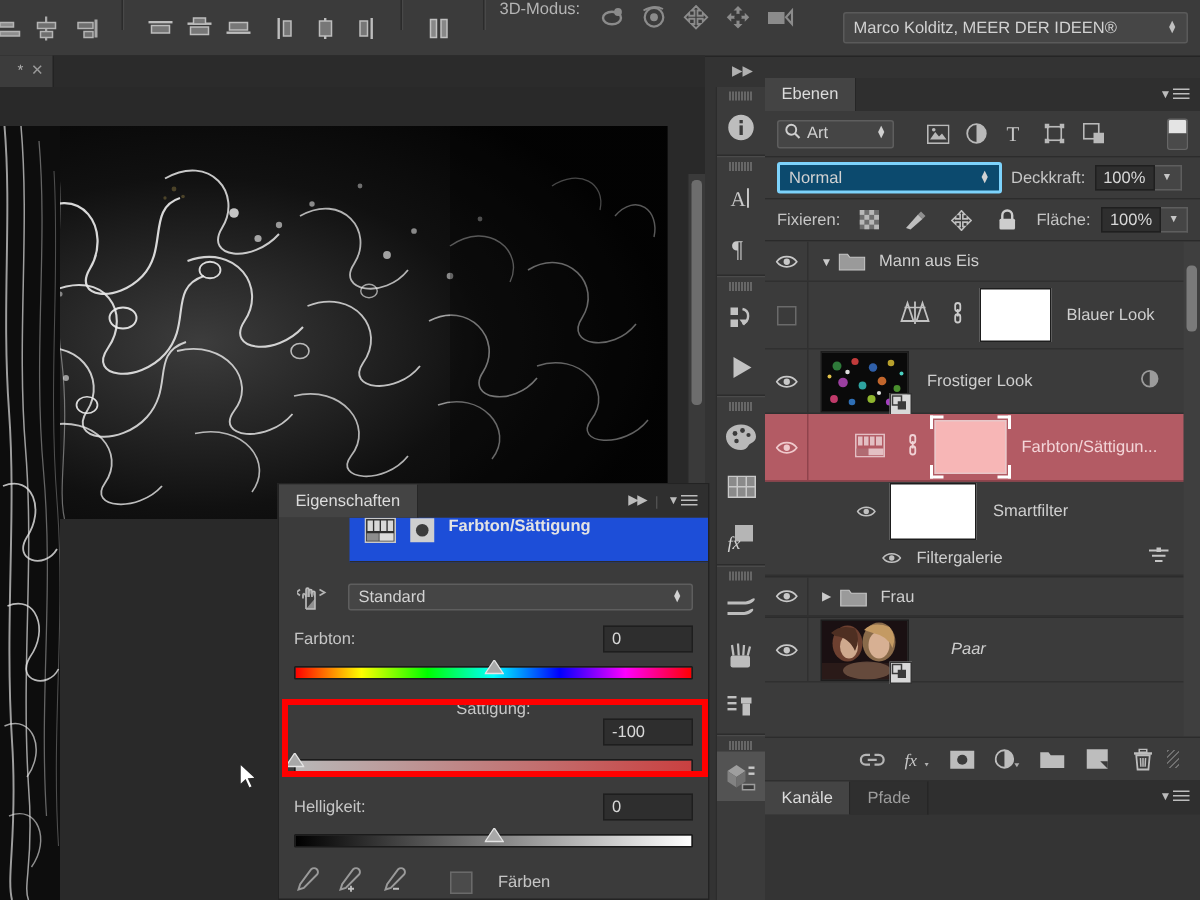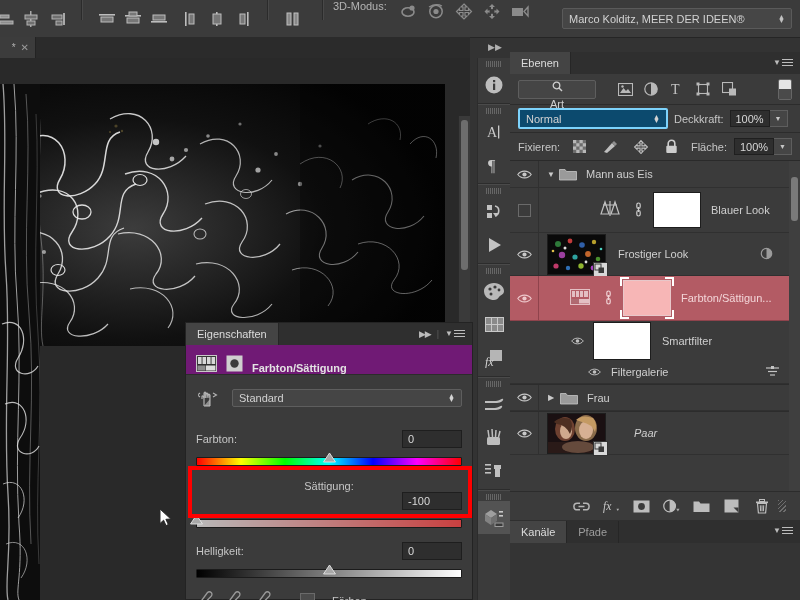--- a/index.html
+++ b/index.html
@@ -56,21 +56,21 @@
   .ptab{height:22px;padding:0 11px;display:flex;align-items:center;font-size:11px;color:#9d9d9d;
         background:#2f2f2f;border-right:1px solid #262626;}
   .ptab.active{background:#444444;color:#dcdcdc;}
   .pmenu{position:absolute;right:7px;top:5px;display:flex;align-items:center;gap:1px;color:#bcbcbc;font-size:9px;}
   .hamb{display:inline-block;width:11px;}
   .hamb i{display:block;height:1px;background:#bdbdbd;margin:2px 0;}
 
   .filterrow{height:30px;background:#3b3b3b;display:flex;align-items:center;padding:0 8px;
              border-bottom:1px solid #2c2c2c;gap:0px;}
   .kindsel{width:78px;height:19px;background:#454545;border:1px solid #5e5e5e;border-radius:2px;
-           display:flex;align-items:center;padding:0 4px;box-sizing:border-box;gap:4px;color:#d0d0d0;font-size:11px;flex-direction:column;}
+           display:flex;align-items:center;padding:0 4px;box-sizing:border-box;gap:4px;color:#d0d0d0;font-size:11px;}
   .kindsel .spin{margin-left:auto;display:flex;flex-direction:column;line-height:4px;font-size:7px;}
   .fico{width:26px;height:22px;display:flex;align-items:center;justify-content:center;}
   .togglepill{width:12px;height:19px;margin-left:auto;border:1px solid #666;border-radius:2px;overflow:hidden;}
   .togglepill i{display:block;height:50%;}
 
   .blendrow{height:27px;background:#3b3b3b;display:flex;align-items:center;padding:0 8px;gap:6px;border-bottom:1px solid #2c2c2c;}
   .blendsel{width:150px;height:21px;background:#0c4a6e;border:2px solid #7dd3fc;border-radius:2px;
             display:flex;align-items:center;padding:0 6px;box-sizing:border-box;color:#d2d2d2;font-size:11px;}
   .blendsel .spin{margin-left:auto;display:flex;flex-direction:column;line-height:4px;font-size:7px;}
   .numbox{width:40px;height:17px;background:#2e2e2e;border:1px solid #1f1f1f;display:flex;align-items:center;
@@ -100,21 +100,21 @@
 
   .layerbtns{height:28px;background:#3b3b3b;display:flex;align-items:center;justify-content:flex-end;
              gap:13px;padding:0 14px 0 0;border-top:1px solid #2c2c2c;}
   .lbtn{width:17px;height:17px;display:flex;align-items:center;justify-content:center;}
   .bottomtabs{height:23px;background:#2f2f2f;display:flex;align-items:flex-end;position:relative;}
 
   
   .proppanel{position:absolute;left:185px;top:322px;width:288px;height:278px;background:#3b3b3b;
              border:1px solid #232323;box-sizing:border-box;}
   .proptabs{height:22px;background:#2f2f2f;display:flex;align-items:flex-end;position:relative;}
-  .prophead{height:29px;display:flex;align-items:flex-end;gap:9px;padding:0 10px;border-bottom:1px solid #2c2c2c;background:#701a75;}
+  .prophead{height:29px;display:flex;align-items:flex-start;gap:9px;padding:0 10px;border-bottom:1px solid #2c2c2c;background:#1d4ed8;margin-left:47px;}
   .propTitle{font-size:11px;color:#e3e3e3;font-weight:bold;}
   .propbody{padding:8px 10px 0 10px;}
   .prow{display:flex;align-items:center;height:24px;gap:8px;}
   .plabel{font-size:11px;color:#c6c6c6;}
   .psel{height:18px;background:#454545;border:1px solid #5e5e5e;border-radius:2px;display:flex;
         align-items:center;padding:0 6px;box-sizing:border-box;color:#d2d2d2;font-size:11px;}
   .psel .spin{margin-left:auto;display:flex;flex-direction:column;line-height:4px;font-size:7px;}
   .valbox{width:60px;height:18px;background:#2e2e2e;border:1px solid #1e1e1e;color:#d8d8d8;
           font-size:11px;display:flex;align-items:center;padding-left:5px;box-sizing:border-box;}
   .track{position:relative;height:7px;margin:2px 0 0 0;border-radius:1px;}
@@ -905,21 +905,21 @@
         </span>
         <div class="psel" style="flex:1;margin-left:2px;">
           <span>Standard</span>
           <span class="spin">
               <span>▲</span>
               <span>▼</span>
             </span>
         </div>
       </div>
 
-      <div style="margin-top:20px;">
+      <div style="margin-top:7px;">
         <div style="display:flex;align-items:center;">
           <span class="plabel">Farbton:</span>
           <div class="valbox" style="margin-left:auto;">0</div>
         </div>
         <div style="position:relative;margin-top:9px;height:12px;">
           <div class="track" style="background:linear-gradient(90deg,#fe0000,#fefe00,#00fe00,#00fefe,#0000fe,#fe00fe,#fe0000);border:1px solid #1b1b1b;"></div>
           <span class="thumbknob" style="left:calc(50% - 6px);top:-4px;">
             <svg width="13" height="10" viewBox="0 0 13 10">
                 <path d="M6.5 0 L12.5 9 H0.5 Z" fill="#a8a8a8" stroke="#e4e4e4" stroke-width="0.9"></path>
               </svg>

